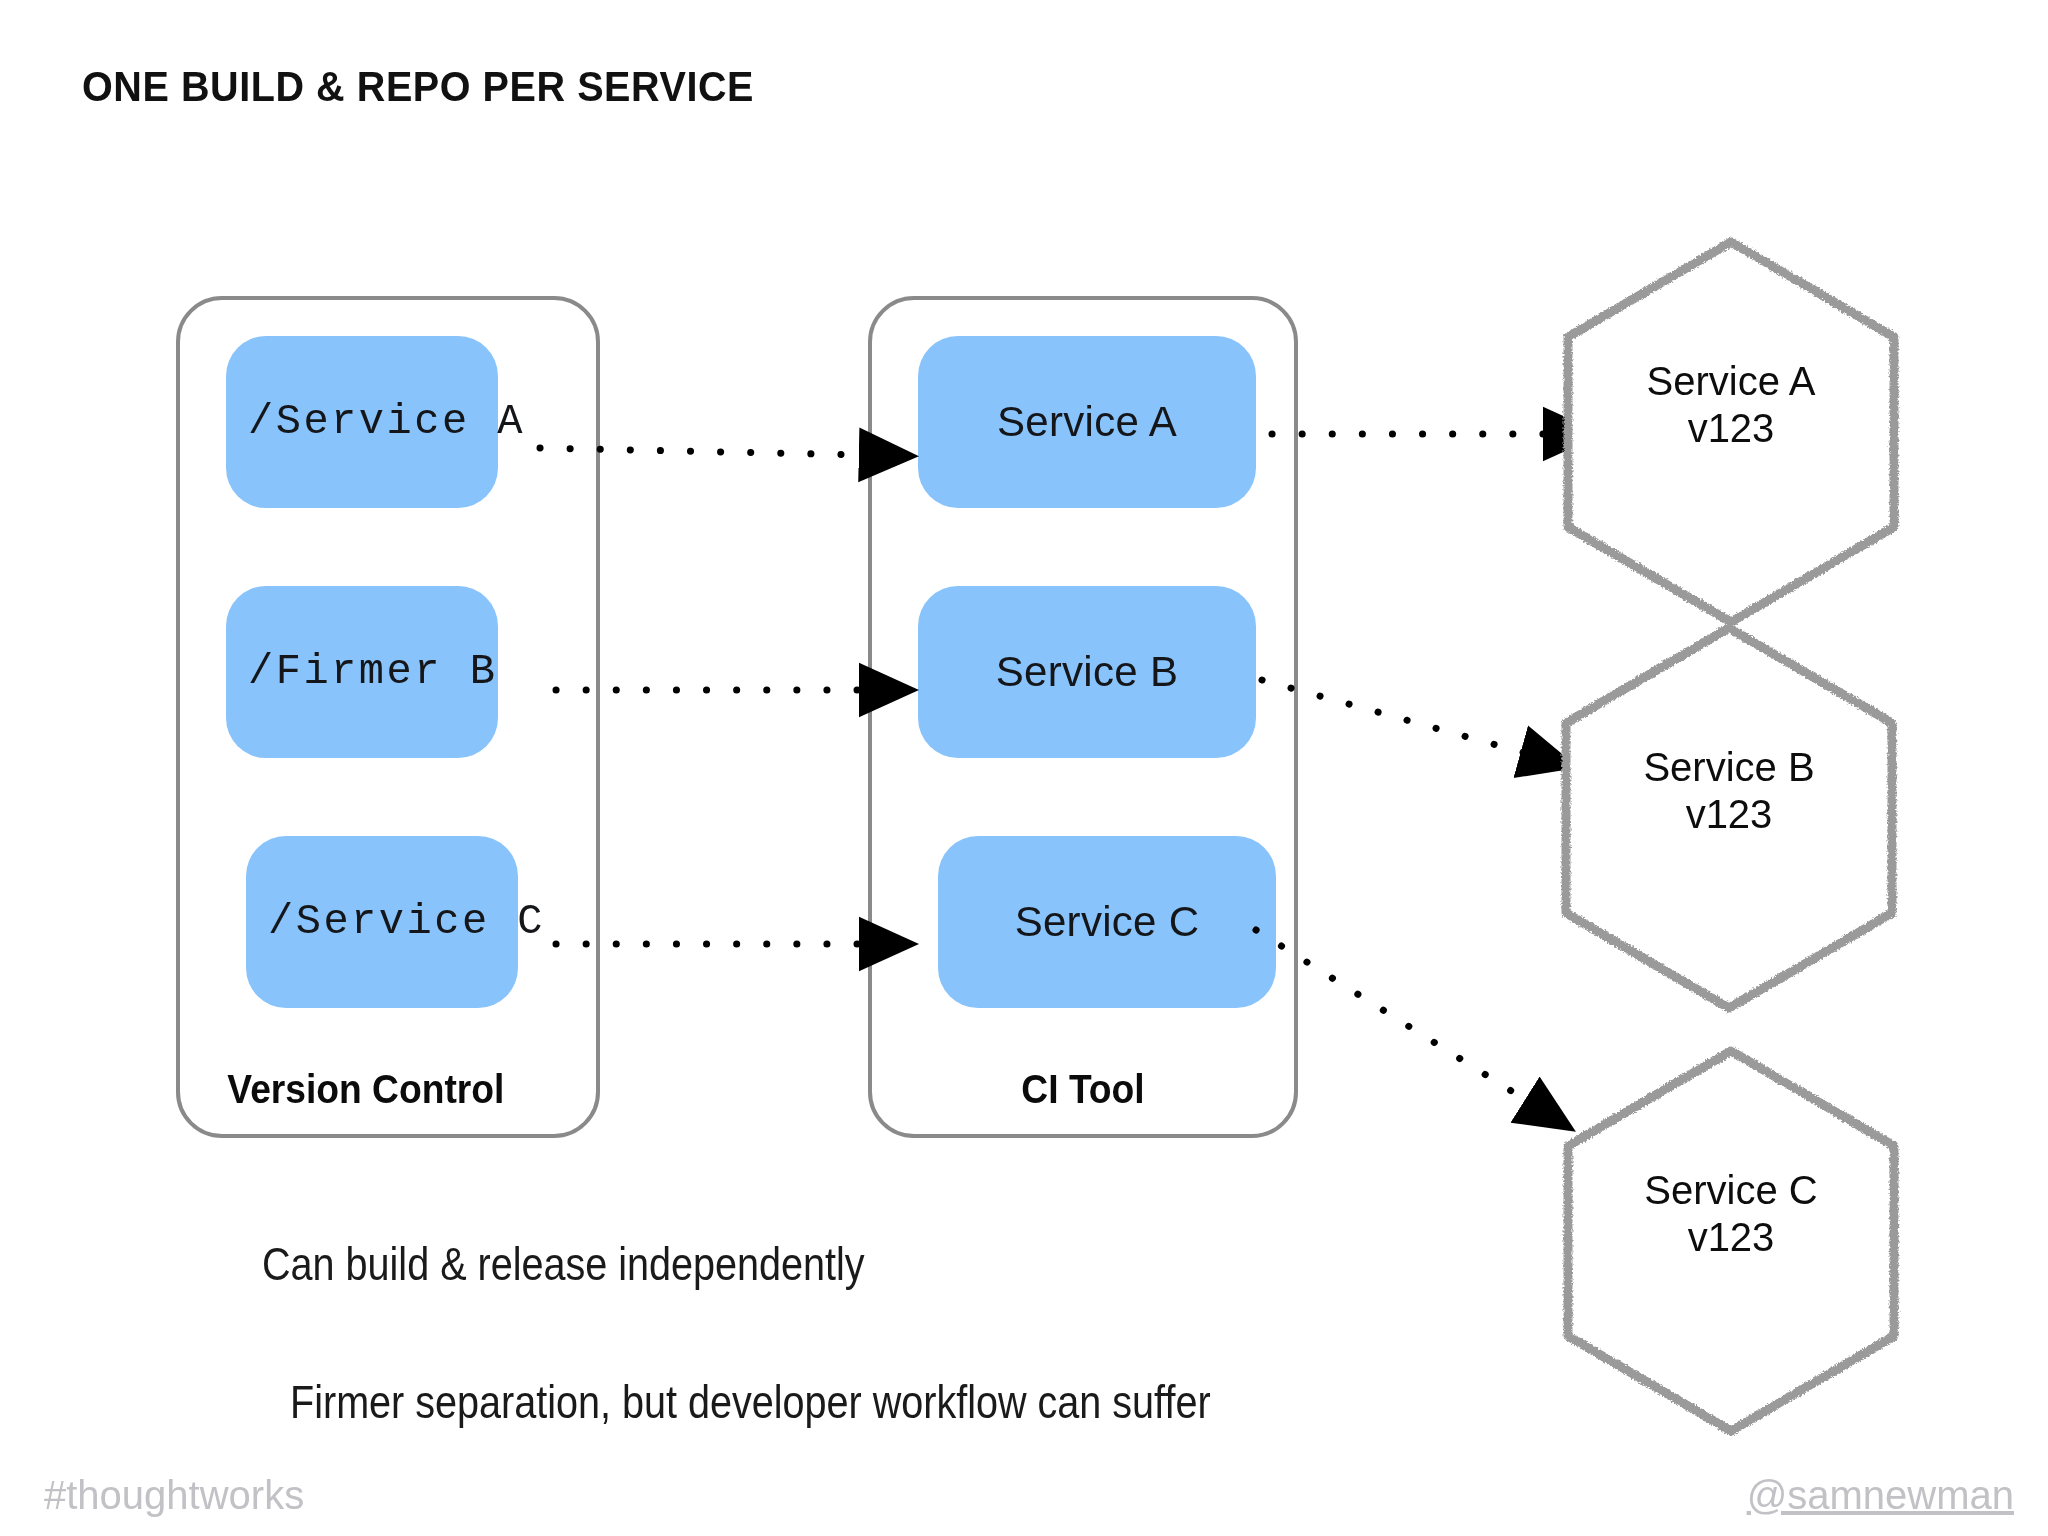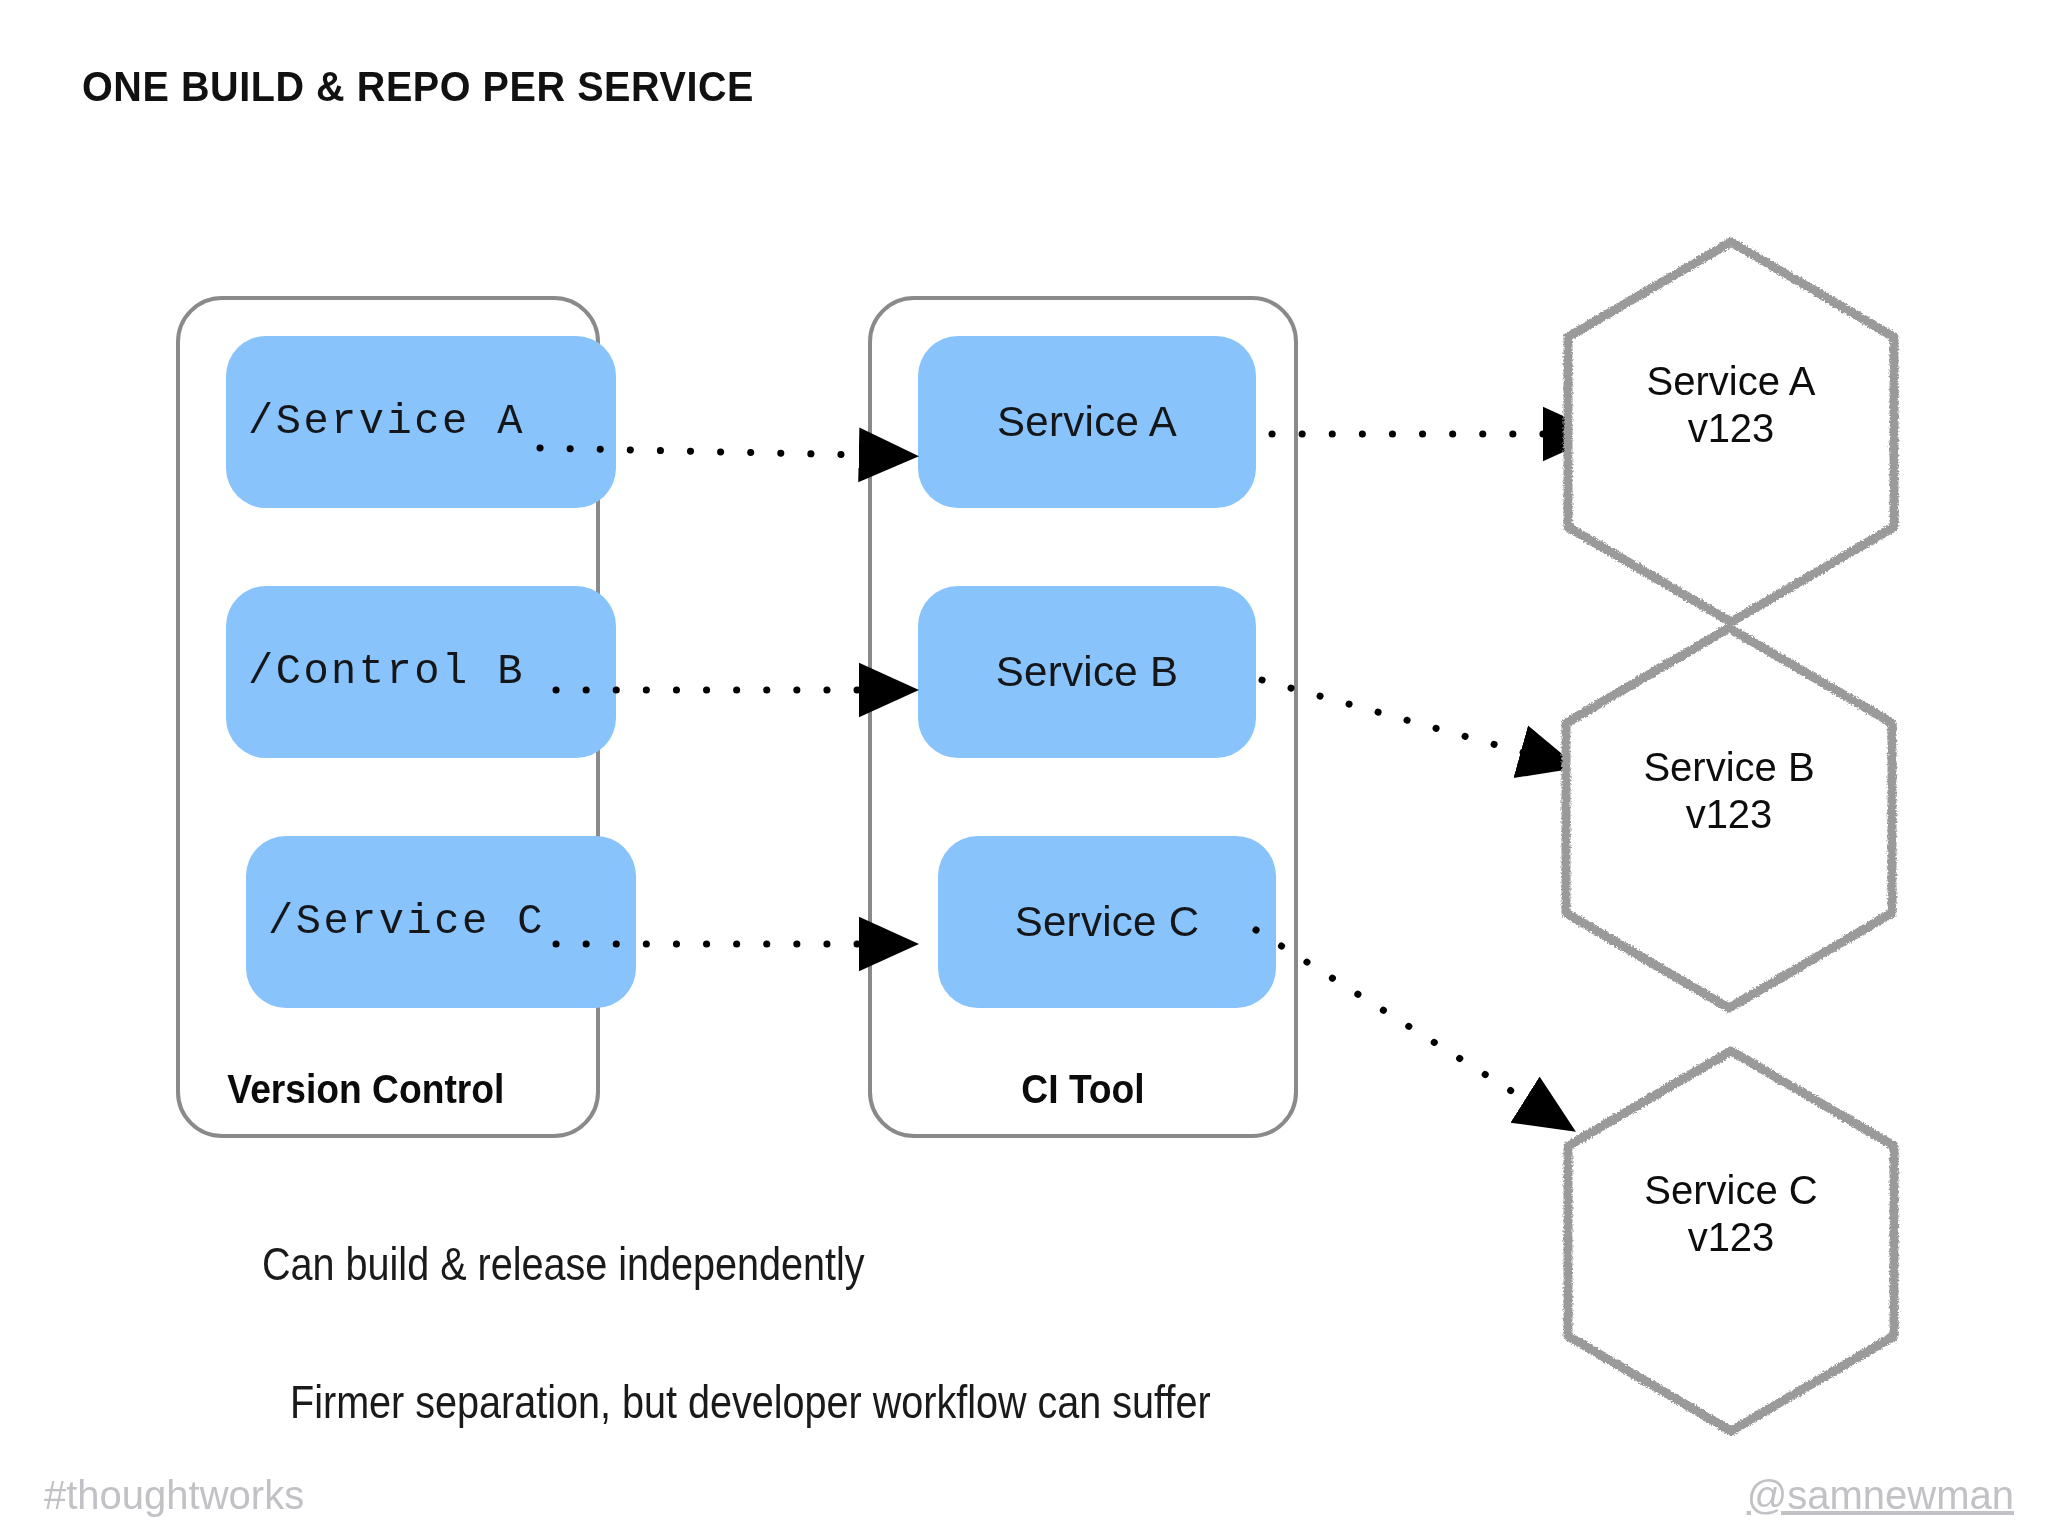--- a/index.html
+++ b/index.html
@@ -64,21 +64,21 @@
   
   .tile {
     position: absolute;
     background: #88c3fb;
     border-radius: 40px;
     box-sizing: border-box;
     display: flex;
     align-items: center;
   }
   .tile-repo {
-    width: 390px;
+    width: 272px;
     height: 172px;
     left: 46px;
     justify-content: flex-start;
     padding-left: 22px;
   }
   .tile-ci {
     width: 338px;
     height: 172px;
     left: 46px;
     justify-content: center;
@@ -156,21 +156,21 @@
 
   <div id="slide-title">ONE BUILD &amp; REPO PER SERVICE</div>
 
   <div id="vc-box" class="group-box">
 
     <div class="tile tile-repo tile-a">
       <span class="tile-repo-label">/Service A</span>
     </div>
 
     <div class="tile tile-repo tile-b">
-      <span class="tile-repo-label">/Control B</span>
+      <span class="tile-repo-label">/Firmer B</span>
     </div>
 
     <div class="tile tile-repo tile-c">
       <span class="tile-repo-label">/Service C</span>
     </div>
 
     <div id="vc-label" class="group-label">Version Control</div>
   </div>
 
   <div id="ci-box" class="group-box">

